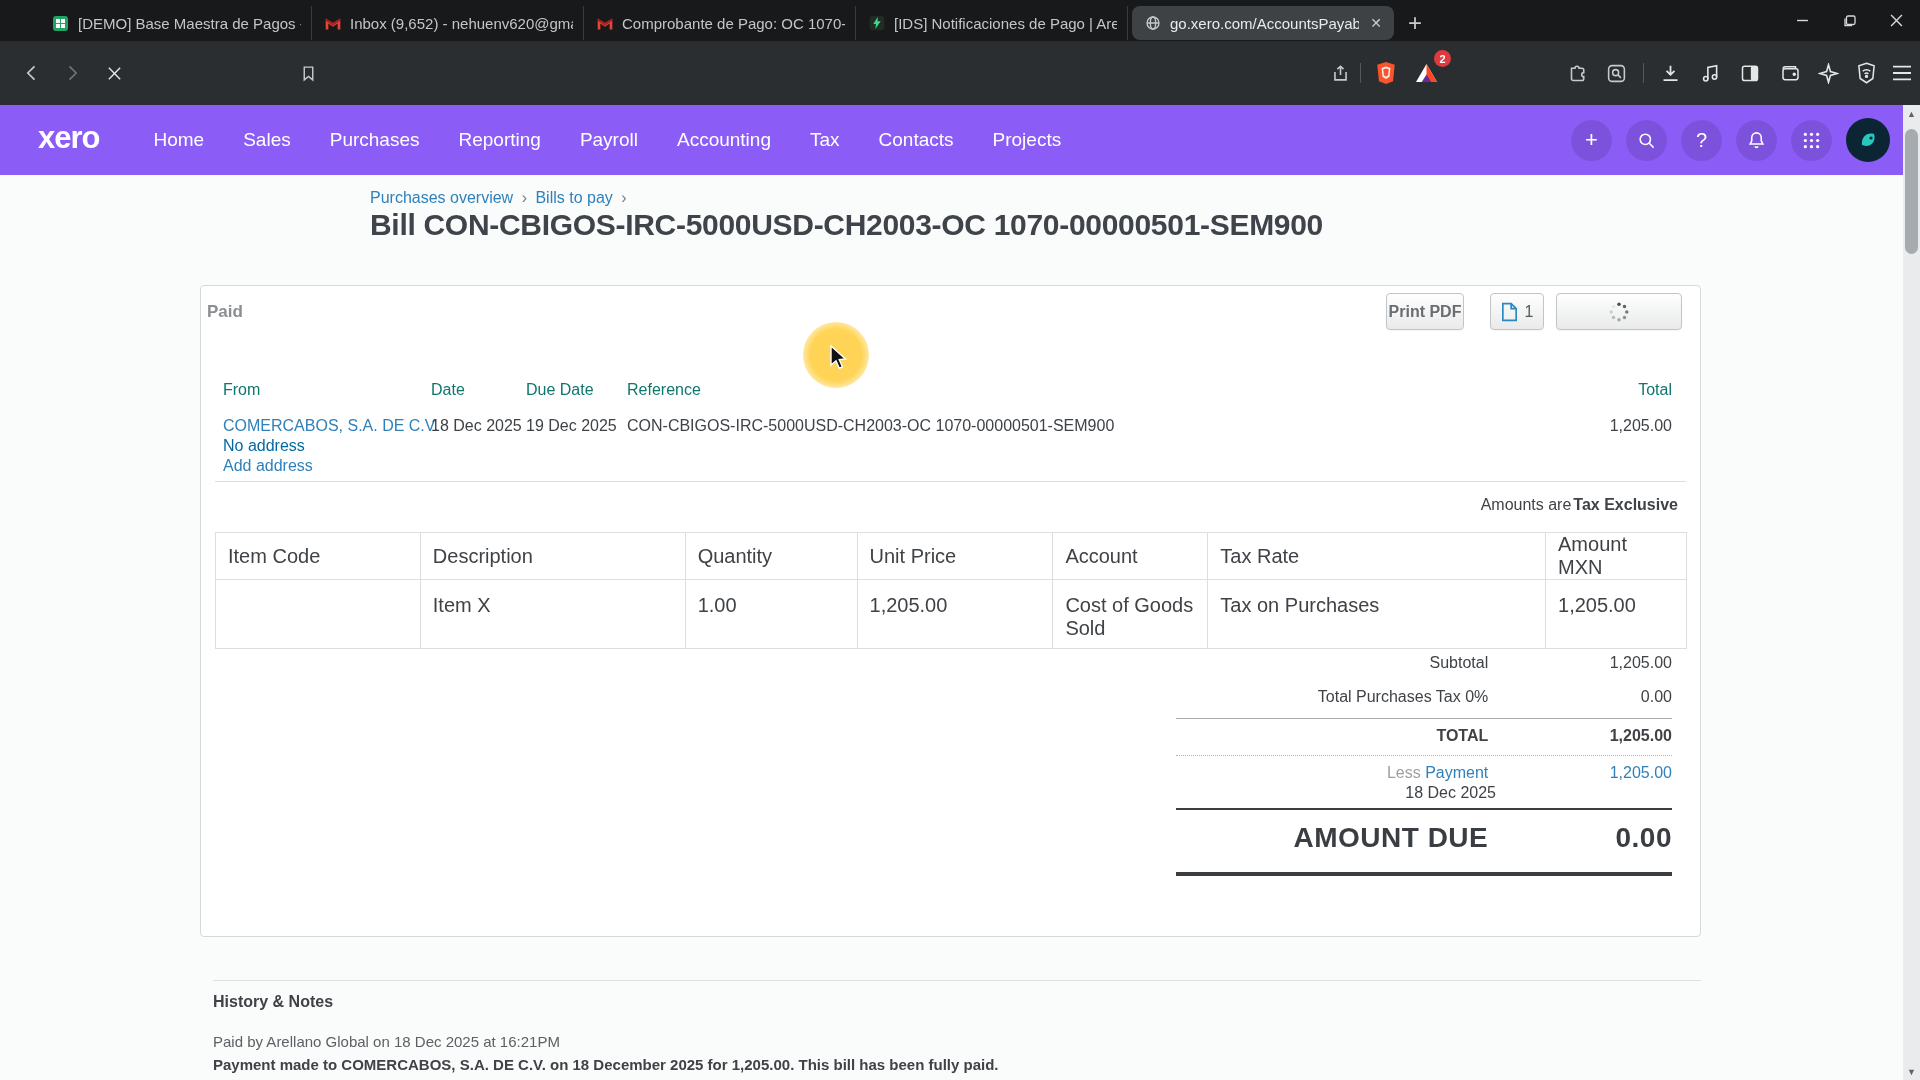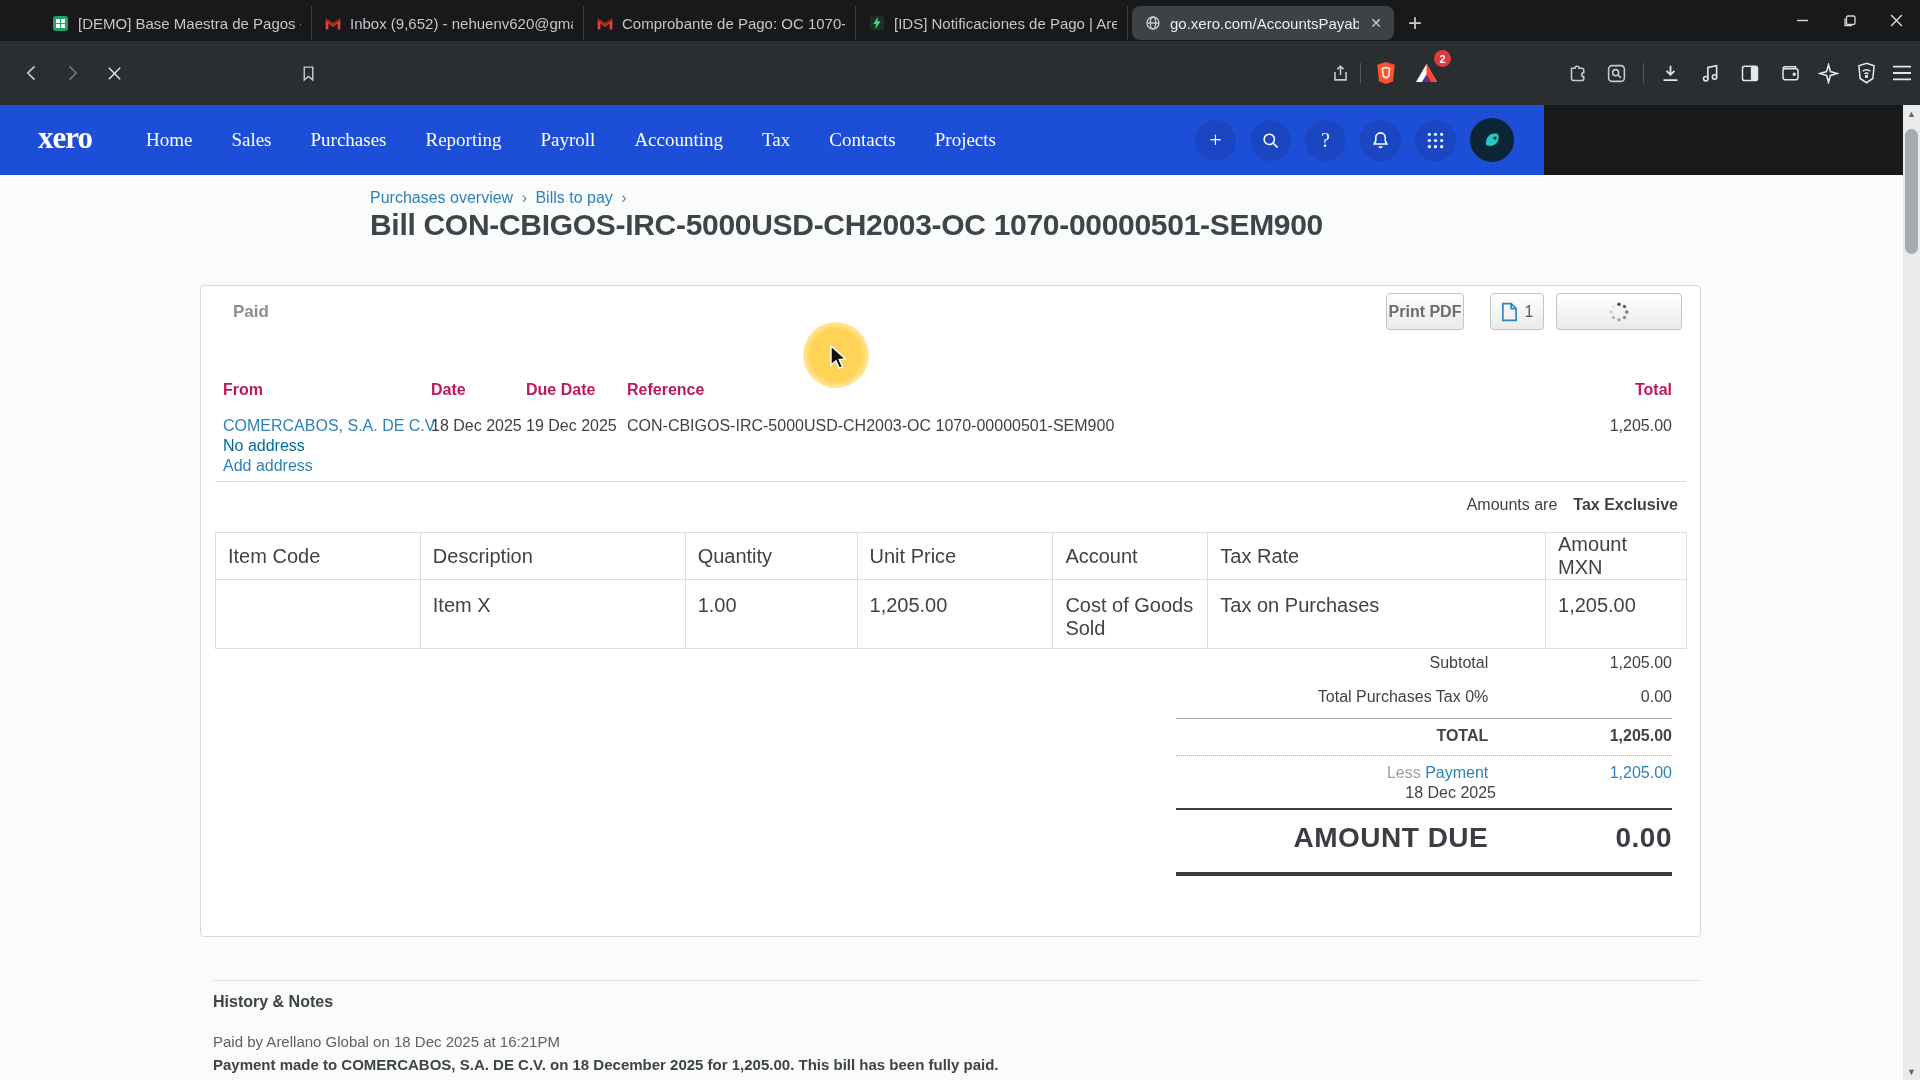--- a/index.html
+++ b/index.html
@@ -27,51 +27,51 @@
   
   .toolbar { position:absolute; left:0; top:41px; width:1920px; height:64px; background:#2b2e30; }
   .tb-ico { position:absolute; top:14px; width:36px; height:36px; display:flex; align-items:center; justify-content:center; }
   .urlbar { position:absolute; left:322px; top:13px; width:994px; height:38px; background:#45494c; border-radius:19px; display:flex; align-items:center; padding:0 14px; gap:12px; }
   .url-text { font-size:17px; color:#9aa0a5; white-space:nowrap; overflow:hidden; }
   .url-text .host { color:#e8eaec; }
   .sep-v { position:absolute; top:22px; width:1px; height:20px; background:#54585b; }
   .badge { position:absolute; top:-5px; right:-7px; min-width:17px; height:17px; background:#e03a3f; color:#fff; border-radius:9px; font-size:11px; font-weight:bold; display:flex; align-items:center; justify-content:center; padding:0 4px; }
 
   
-  .xnav { position:absolute; left:0; top:105px; width:1544px; height:70px; background:#1d4ed8; display:flex; align-items:center;font-family:Liberation Serif, serif; }
+  .xnav { position:absolute; left:0; top:105px; width:1920px; height:70px; background:#8b5cf6; display:flex; align-items:center; }
   .xlogo { color:#fff; font-size:31px; font-weight:bold; letter-spacing:-1px; margin:0 28px 4px 38px; }
   .org-pill { background:rgba(0,0,0,0.18); border-radius:20px; height:41px; display:flex; align-items:center; gap:10px; padding:0 18px; color:#fff; font-size:18px; }
   .xnav-items { display:flex; margin-left:26px; gap:39px; }
   .xnav-item { color:#fff; font-size:19px; }
   .xnav-right { margin-left:auto; display:flex; align-items:center; gap:14px; margin-right:30px; }
   .xnav-circle { width:41px; height:41px; border-radius:50%; background:rgba(0,0,0,0.10); display:flex; align-items:center; justify-content:center; color:#fff; font-size:22px; }
   .avatar { width:44px; height:44px; border-radius:50%; background:#0c2535; display:flex; align-items:center; justify-content:center; }
 
   
   .content { position:absolute; left:0; top:175px; width:1903px; height:905px; background:#fafbfb; }
   .breadcrumb { position:absolute; left:370px; top:14px; font-size:16px; color:#2e81ba; }
   .breadcrumb .crumb-sep { color:#7a7e83; margin:0 4px; }
   .page-title { position:absolute; left:370px; top:33px; font-size:30px; font-weight:bold; color:#3f434a; letter-spacing:-0.3px; }
 
   .card { position:absolute; left:200px; top:110px; width:1501px; height:652px; background:#fff; border:1px solid #d6d9da; border-radius:4px; }
-  .paid-status { position:absolute; left:32px; top:16px; font-size:17px; font-weight:bold; color:#8b8f93; }
+  .paid-status { position:absolute; left:6px; top:16px; font-size:17px; font-weight:bold; color:#8b8f93; }
   .btn { position:absolute; top:7px; height:37px; background:linear-gradient(#fefefe,#e9eaea); border:1px solid #c2c5c7; border-radius:4px; display:flex; align-items:center; justify-content:center; gap:7px; font-size:16px; font-weight:bold; color:#696d71; box-shadow:0 1px 1px rgba(0,0,0,0.04); }
   .btn-print { left:1185px; width:78px; }
   .btn-attach { left:1289px; width:54px; font-weight:normal; color:#55595c; }
   .btn-spin { left:1355px; width:126px; }
   .spin { animation: rot 1s steps(8) infinite; transform-origin:50% 50%; }
   @keyframes rot { to { transform: rotate(360deg);} }
 
-  .fld-label { position:absolute; top:95px; font-size:16px; font-weight:bold; color:#be185d; }
+  .fld-label { position:absolute; top:95px; font-size:16px; font-weight:normal; color:#0f766e; }
   .fld-value { position:absolute; top:131px; font-size:16px; color:#3f4347; white-space:nowrap; }
   .link { color:#2e81ba; }
   .muted { color:#0369a1; }
   .card-divider { position:absolute; left:14px; right:14px; top:195px; height:1px; background:#dcdfe0; }
   .amounts-are { position:absolute; right:22px; top:210px; font-size:16px; color:#3f4347; }
-  .amounts-are b { margin-left:16px; }
+  .amounts-are b { margin-left:2px; }
 
   table.items { position:absolute; left:14px; top:246px; width:1472px; border-collapse:collapse; font-size:20px; color:#3f4347; }
   table.items th { font-weight:normal; text-align:left; height:36px; padding:0 12px; border:1px solid #dcdfe0; color:#3f4347; background:#fff; }
   table.items td { height:66px; padding:8px 12px; border:1px solid #dcdfe0; vertical-align:top; padding-top:14px; }
   table.items .num { }
 
   .totals { position:absolute; left:975px; top:360px; width:496px; font-size:16px; color:#3f4347; }
   .trow { display:flex; align-items:baseline; padding:8px 0;gap:12px; }
   .trow .lbl { width:320px; text-align:right; }
   .trow .val { width:176px; text-align:right; }

